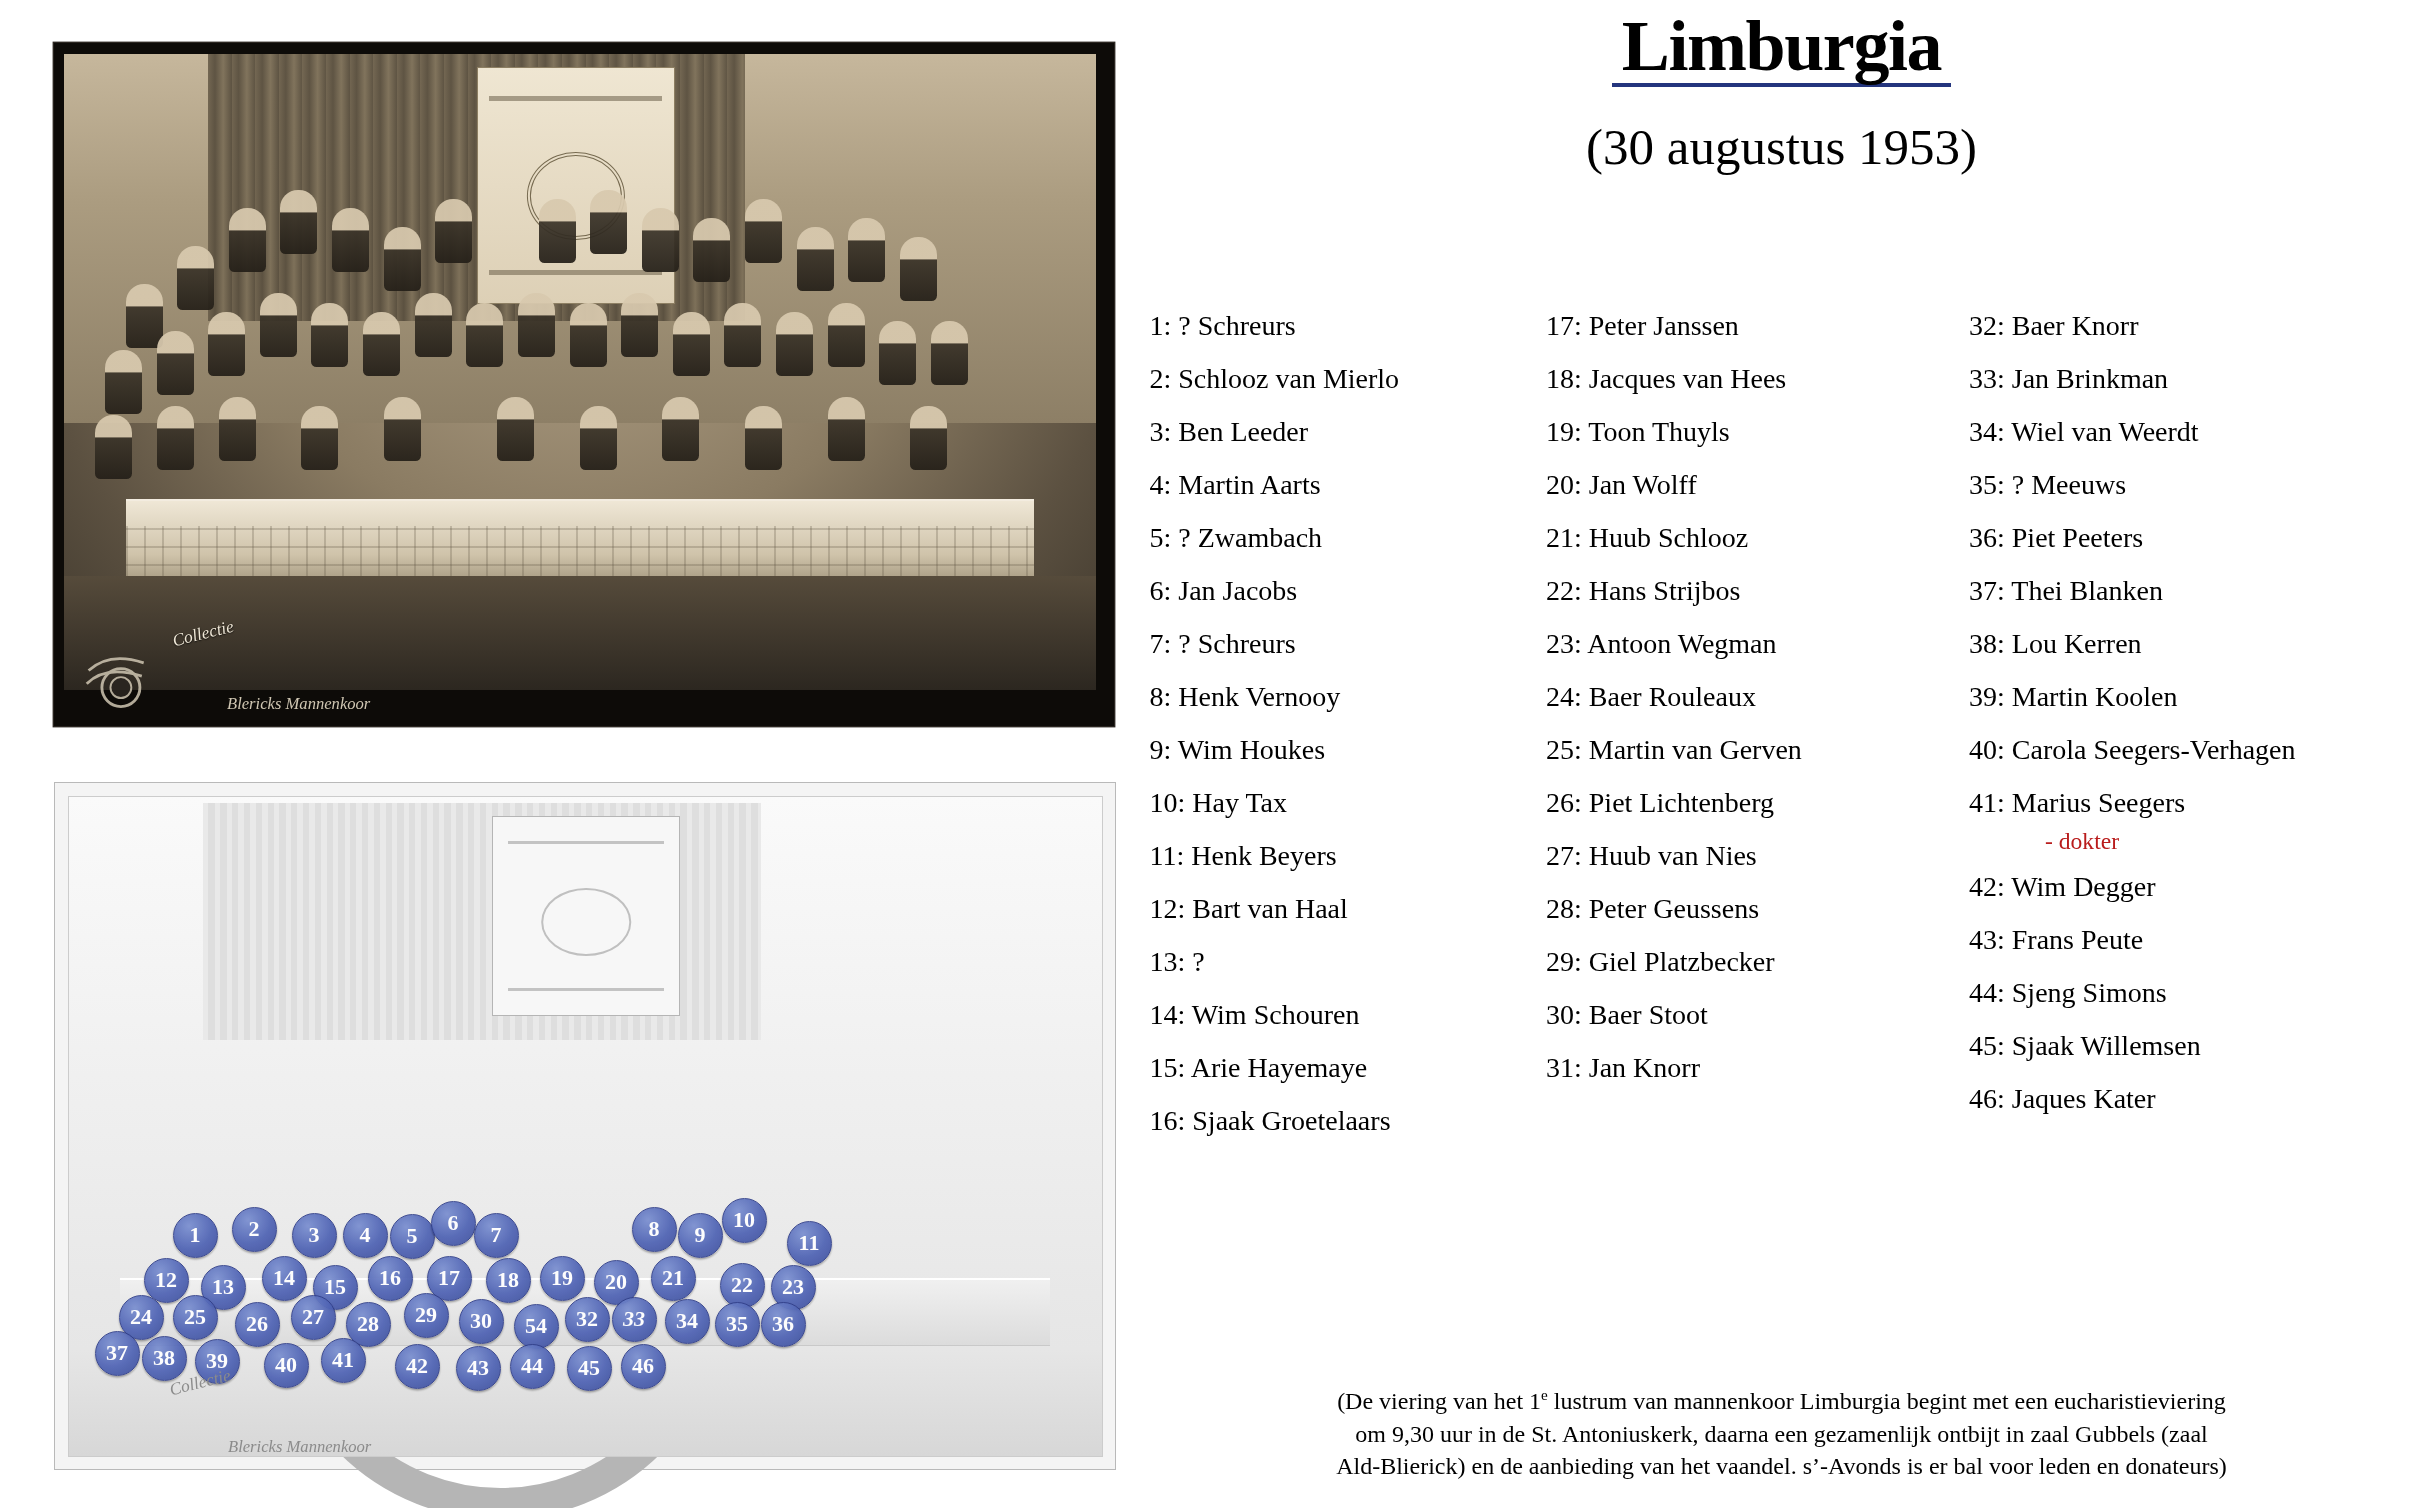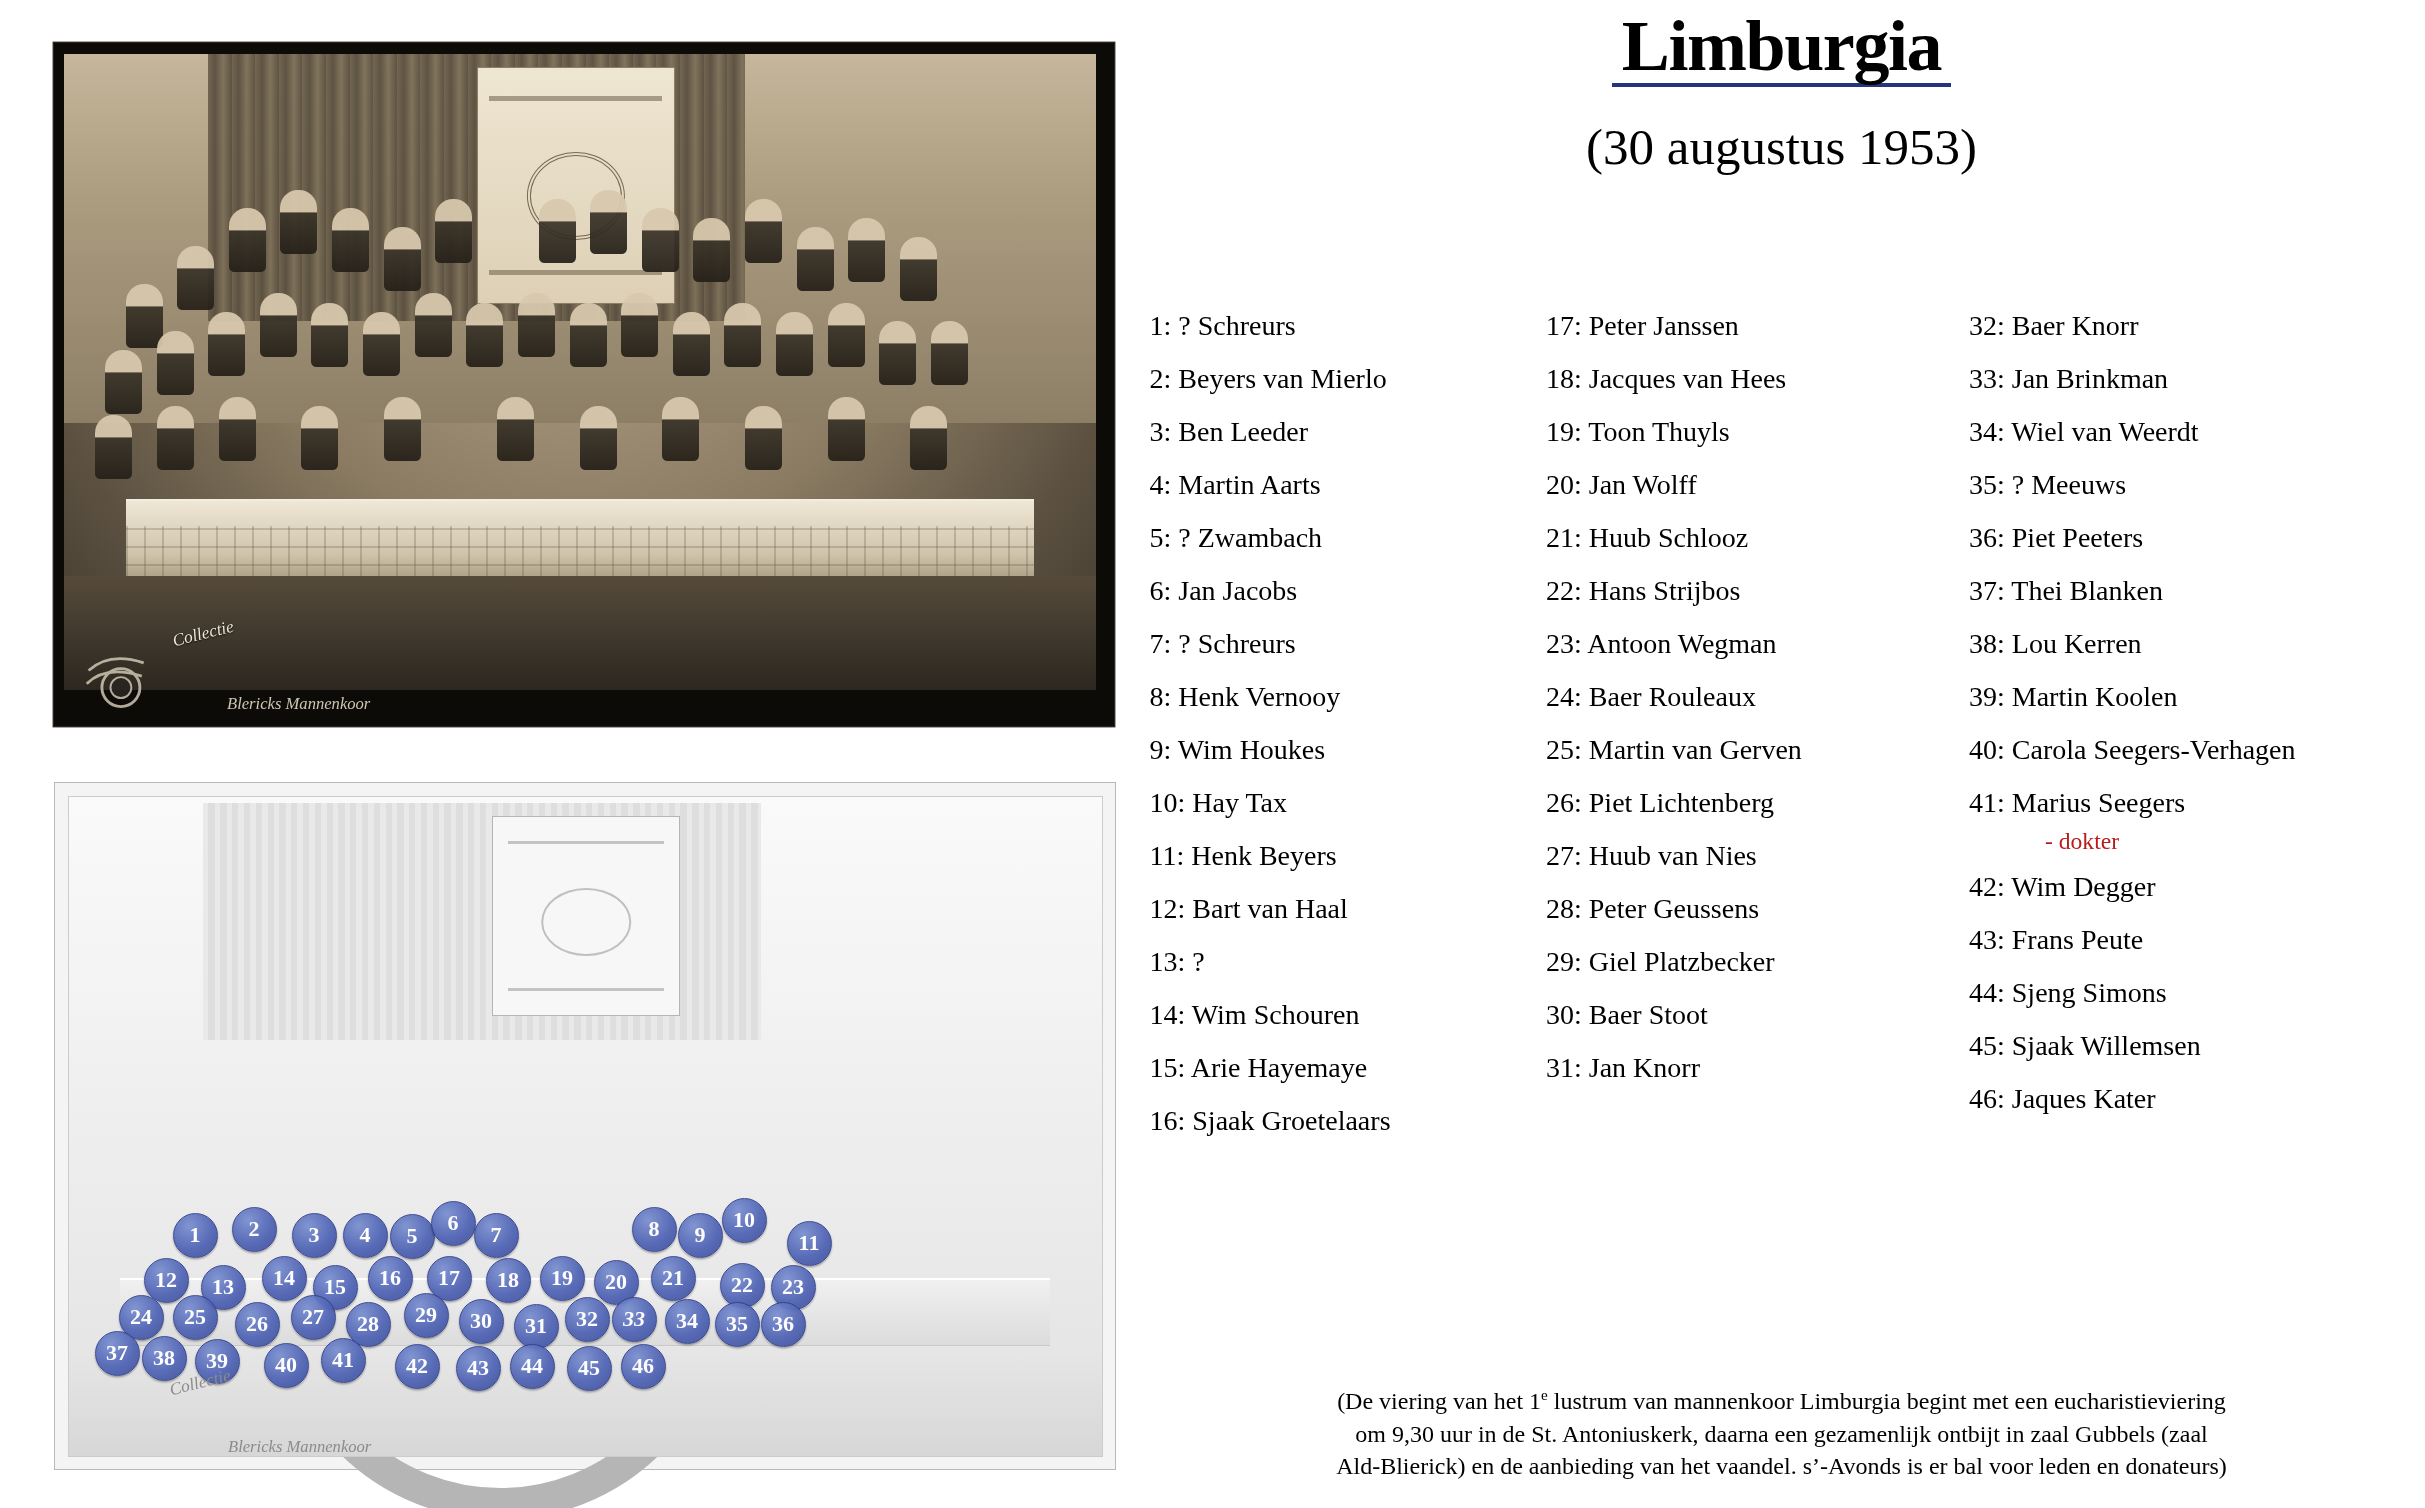--- a/index.html
+++ b/index.html
@@ -432,21 +432,21 @@
           <div class="marker" style="left: 582px; top: 459px;">21</div>
           <div class="marker" style="left: 651px; top: 466px;">22</div>
           <div class="marker" style="left: 702px; top: 468px;">23</div>
           <div class="marker" style="left: 50px; top: 498px;">24</div>
           <div class="marker" style="left: 104px; top: 498px;">25</div>
           <div class="marker" style="left: 166px; top: 505px;">26</div>
           <div class="marker" style="left: 222px; top: 498px;">27</div>
           <div class="marker" style="left: 277px; top: 505px;">28</div>
           <div class="marker" style="left: 335px; top: 496px;">29</div>
           <div class="marker" style="left: 390px; top: 502px;">30</div>
-          <div class="marker" style="left: 445px; top: 507px;">31</div>
+          <div class="marker" style="left: 445px; top: 507px;">54</div>
           <div class="marker" style="left: 496px; top: 500px;">32</div>
           <div class="marker" style="left: 543px; top: 500px; font-style: italic;">33</div>
           <div class="marker" style="left: 596px; top: 502px;">34</div>
           <div class="marker" style="left: 646px; top: 505px;">35</div>
           <div class="marker" style="left: 692px; top: 505px;">36</div>
           <div class="marker" style="left: 26px; top: 534px;">37</div>
           <div class="marker" style="left: 73px; top: 539px;">38</div>
           <div class="marker" style="left: 126px; top: 542px;">39</div>
           <div class="marker" style="left: 195px; top: 546px;">40</div>
           <div class="marker" style="left: 252px; top: 541px;">41</div>
@@ -471,21 +471,21 @@
 <div id="right-column">
 
   <div id="title-block">
     <div id="main-title">Limburgia</div>
     <div id="date-line">(30 augustus 1953)</div>
   </div>
 
   <div id="names">
     <div class="name-col" id="col-1">
         <div class="name-entry">1: ? Schreurs</div>
-        <div class="name-entry">2: Beyers van Mierlo</div>
+        <div class="name-entry">2: Schlooz van Mierlo</div>
         <div class="name-entry">3: Ben Leeder</div>
         <div class="name-entry">4: Martin Aarts</div>
         <div class="name-entry">5: ? Zwambach</div>
         <div class="name-entry">6: Jan Jacobs</div>
         <div class="name-entry">7: ? Schreurs</div>
         <div class="name-entry">8: Henk Vernooy</div>
         <div class="name-entry">9: Wim Houkes</div>
         <div class="name-entry">10: Hay Tax</div>
         <div class="name-entry">11: Henk Beyers</div>
         <div class="name-entry">12: Bart van Haal</div>

